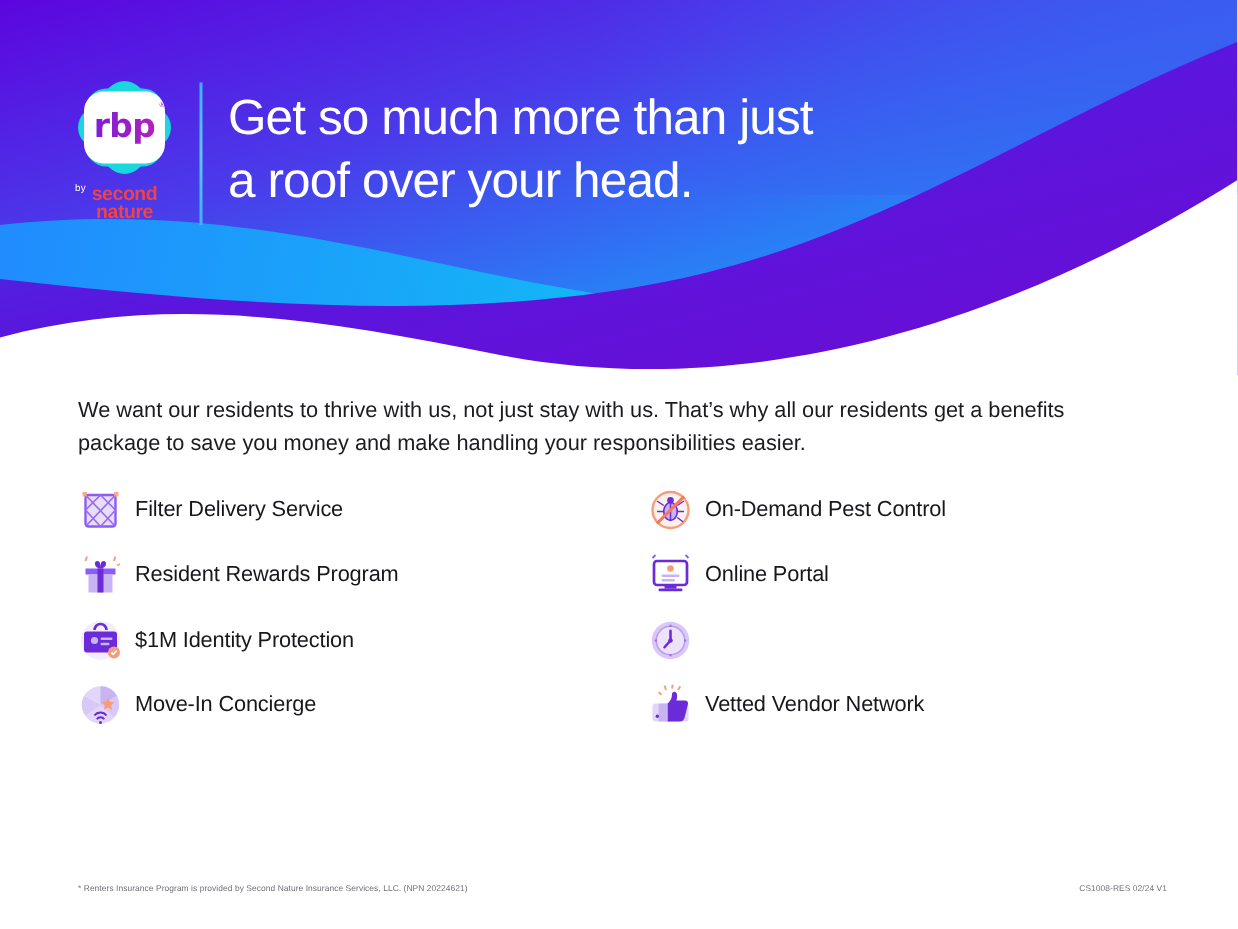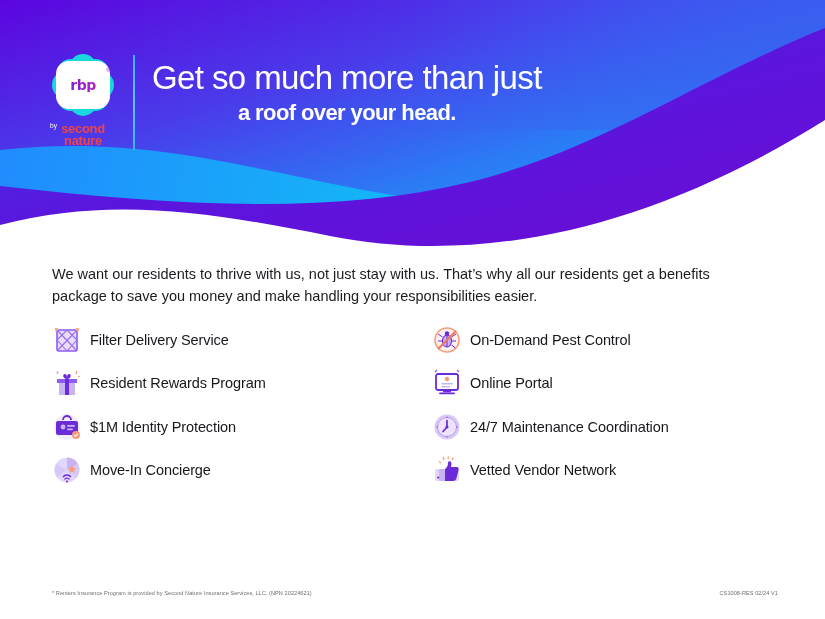--- a/index.html
+++ b/index.html
@@ -29,21 +29,21 @@
     position:absolute; left:7px; top:7px; width:52px; height:52px;
     background:#19D7DD; border-radius:14px;
   }
   .logo-badge .plate {
     position:absolute; left:6px; top:9px; width:54px; height:48px;
     background:#ffffff; border-radius:13px;
     display:flex; align-items:center; justify-content:center;
   }
   .logo-badge .rbp {
     font-family:"DejaVu Sans", sans-serif;
-    font-size:14px; font-weight:bold; letter-spacing:-0.5px;
+    font-size:22px; font-weight:bold; letter-spacing:-0.5px;
     background:linear-gradient(90deg,#7B1FD6 0%,#9B1FC8 60%,#B51FBE 100%);
     -webkit-background-clip:text; background-clip:text; color:transparent;
     line-height:1;
   }
   .logo-badge .tm {
     position:absolute; right:6px; top:15px; color:#9B1FC8; font-size:5px;
   }
   .logo-by {
     margin-top:5px; color:#ffffff; font-size:6.5px;
     letter-spacing:.2px; line-height:1; align-self:flex-start; margin-left:6px;
@@ -60,21 +60,21 @@
     opacity:.9;
   }
 
   .headline {
     position:absolute; left:152px; top:57px; color:#ffffff;
   }
   .headline .l1 {
     font-size:33px; font-weight:400; letter-spacing:-.6px; line-height:1.28;
   }
   .headline .l2 {
-    font-size:22px; font-weight:bold; letter-spacing:-.6px; line-height:1.28;text-align:center;
+    font-size:33px; font-weight:normal; letter-spacing:-.6px; line-height:1.28;
   }
 
   
   .intro {
     position:absolute; left:52px; top:263px; width:700px;
     font-size:14.5px; line-height:1.55; color:#1b1b20;
   }
 
   .benefits {
     position:absolute; left:52px; top:318px; width:730px;
@@ -259,21 +259,20 @@
       <div class="b-item">
         <span class="b-icon">
           <svg width="30" height="30" viewBox="0 0 30 30">
             <circle cx="15" cy="15" r="12.5" fill="#D9C8F8"></circle>
             <circle cx="15" cy="15" r="9.5" fill="#EDE4FC" stroke="#B79BF0" stroke-width="1"></circle>
             <path d="M15,15 L15,8.5 M15,15 L11,19.5" stroke="#6C2BD9" stroke-width="1.7" stroke-linecap="round"></path>
             <circle cx="15" cy="15" r="1.5" fill="#6C2BD9"></circle>
             <path d="M15,4.5 L15,6 M25.5,15 L24,15 M15,25.5 L15,24 M4.5,15 L6,15" stroke="#9B6BF0" stroke-width="1.3"></path>
           </svg>
         </span>
-        <span class="b-label">24/7 Maintenance Coordination</span>
       </div>
 
       <div class="b-item">
         <span class="b-icon">
           <svg width="30" height="30" viewBox="0 0 30 30">
             <rect x="3" y="14" width="24" height="12" rx="2" fill="#E2D6FA"></rect>
             <path d="M13,26 L13,14 C13,14 16,12 16,8 C16,6 18,5.5 19,7 C20,8.5 19,12 19,12 L25,12 C26.5,12 27,13.5 26.5,15 L24.5,23 C24,25 23,26 21,26 Z" fill="#6C2BD9"></path>
             <rect x="7" y="14" width="6" height="12" rx="1" fill="#C9B4F2"></rect>
             <circle cx="6.2" cy="22.5" r="1.1" fill="#6C2BD9"></circle>
             <path d="M12,5 L11,2 M16,4 L16.5,1.5 M20,5 L21.5,2.5 M9,8 L7,6.5" stroke="#F79C7A" stroke-width="1.3"></path>

